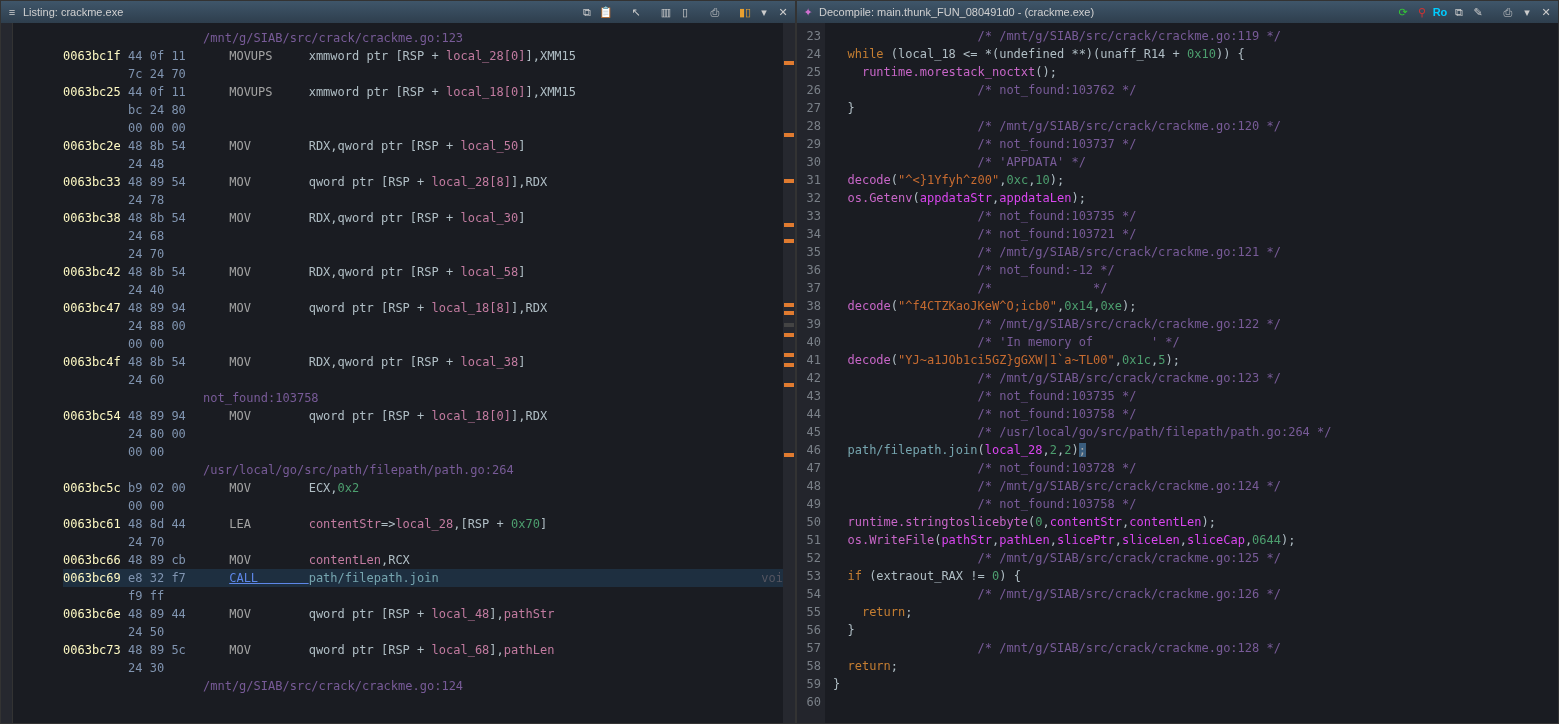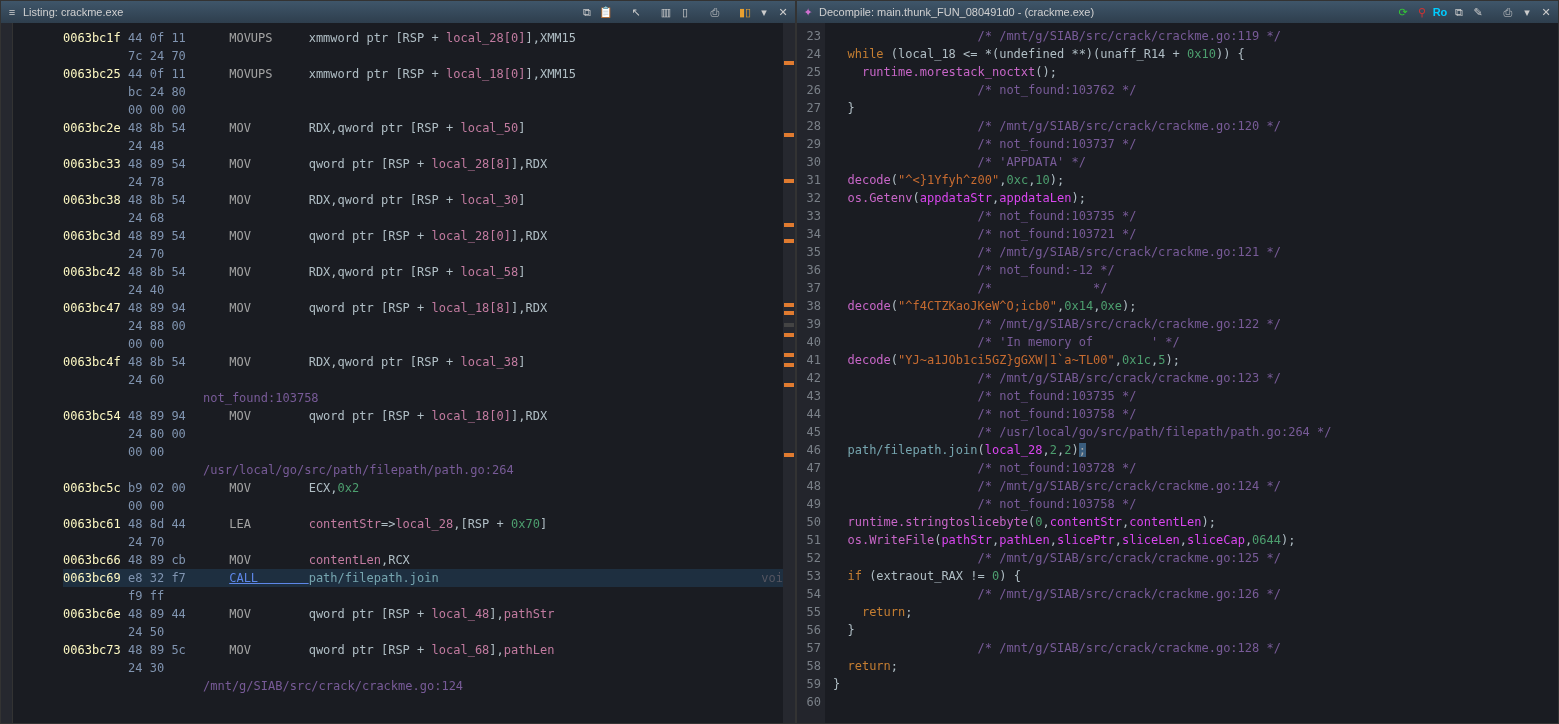--- a/index.html
+++ b/index.html
@@ -59,32 +59,32 @@
     <span class="tb-btn" style="width:8px"></span>
     <span class="tb-btn">⎙</span>
     <span class="tb-btn" style="width:8px"></span>
     <span class="tb-btn" style="color:#e8a030">▮▯</span>
     <span class="tb-btn">▾</span>
     <span class="tb-btn">✕</span>
   </div>
   <div class="left-body">
     <div class="gutter-strip"></div>
     <div class="listing-area" id="listing-area">
+        <div class="asm-line" style="padding-left: 140px;"><span class="comment">/mnt/g/SIAB/src/crack/crackme.go:123</span></div>
         <div class="asm-line"><span class="addr">0063bc1f </span><span class="bytes">44 0f 11      </span><span class="mnem">MOVUPS     </span><span class="op-def">xmmword ptr </span><span class="op-def">[</span><span class="op-def">RSP</span><span class="op-def"> + </span><span class="var">local_28[0]</span><span class="op-def">],</span><span class="op-def">XMM15</span></div>
         <div class="asm-line"><span class="addr">         </span><span class="bytes">7c 24 70</span></div>
         <div class="asm-line"><span class="addr">0063bc25 </span><span class="bytes">44 0f 11      </span><span class="mnem">MOVUPS     </span><span class="op-def">xmmword ptr </span><span class="op-def">[</span><span class="op-def">RSP</span><span class="op-def"> + </span><span class="var">local_18[0]</span><span class="op-def">],</span><span class="op-def">XMM15</span></div>
         <div class="asm-line"><span class="addr">         </span><span class="bytes">bc 24 80</span></div>
         <div class="asm-line"><span class="addr">         </span><span class="bytes">00 00 00</span></div>
         <div class="asm-line"><span class="addr">0063bc2e </span><span class="bytes">48 8b 54      </span><span class="mnem">MOV        </span><span class="op-def">RDX</span><span class="op-def">,</span><span class="op-def">qword ptr </span><span class="op-def">[</span><span class="op-def">RSP</span><span class="op-def"> + </span><span class="var">local_50</span><span class="op-def">]</span></div>
         <div class="asm-line"><span class="addr">         </span><span class="bytes">24 48</span></div>
         <div class="asm-line"><span class="addr">0063bc33 </span><span class="bytes">48 89 54      </span><span class="mnem">MOV        </span><span class="op-def">qword ptr </span><span class="op-def">[</span><span class="op-def">RSP</span><span class="op-def"> + </span><span class="var">local_28[8]</span><span class="op-def">],</span><span class="op-def">RDX</span></div>
         <div class="asm-line"><span class="addr">         </span><span class="bytes">24 78</span></div>
         <div class="asm-line"><span class="addr">0063bc38 </span><span class="bytes">48 8b 54      </span><span class="mnem">MOV        </span><span class="op-def">RDX</span><span class="op-def">,</span><span class="op-def">qword ptr </span><span class="op-def">[</span><span class="op-def">RSP</span><span class="op-def"> + </span><span class="var">local_30</span><span class="op-def">]</span></div>
         <div class="asm-line"><span class="addr">         </span><span class="bytes">24 68</span></div>
-        <div class="asm-line"><span class="addr">0063bc3d </span><span class="bytes">48 89 54      </span><span class="mnem">MOV        </span><span class="op-def">qword ptr </span><span class="op-def">[</span><span class="op-def">RSP</span><span class="op-def"> + </span><span class="var">local_28[0]</span><span class="op-def">],</span><span class="op-def">RDX</span></div>
         <div class="asm-line"><span class="addr">         </span><span class="bytes">24 70</span></div>
         <div class="asm-line"><span class="addr">0063bc42 </span><span class="bytes">48 8b 54      </span><span class="mnem">MOV        </span><span class="op-def">RDX</span><span class="op-def">,</span><span class="op-def">qword ptr </span><span class="op-def">[</span><span class="op-def">RSP</span><span class="op-def"> + </span><span class="var">local_58</span><span class="op-def">]</span></div>
         <div class="asm-line"><span class="addr">         </span><span class="bytes">24 40</span></div>
         <div class="asm-line"><span class="addr">0063bc47 </span><span class="bytes">48 89 94      </span><span class="mnem">MOV        </span><span class="op-def">qword ptr </span><span class="op-def">[</span><span class="op-def">RSP</span><span class="op-def"> + </span><span class="var">local_18[8]</span><span class="op-def">],</span><span class="op-def">RDX</span></div>
         <div class="asm-line"><span class="addr">         </span><span class="bytes">24 88 00</span></div>
         <div class="asm-line"><span class="addr">         </span><span class="bytes">00 00</span></div>
         <div class="asm-line"><span class="addr">0063bc4f </span><span class="bytes">48 8b 54      </span><span class="mnem">MOV        </span><span class="op-def">RDX</span><span class="op-def">,</span><span class="op-def">qword ptr </span><span class="op-def">[</span><span class="op-def">RSP</span><span class="op-def"> + </span><span class="var">local_38</span><span class="op-def">]</span></div>
         <div class="asm-line"><span class="addr">         </span><span class="bytes">24 60</span></div>
         <div class="asm-line" style="padding-left: 140px;"><span class="comment">not_found:103758</span></div>
         <div class="asm-line"><span class="addr">0063bc54 </span><span class="bytes">48 89 94      </span><span class="mnem">MOV        </span><span class="op-def">qword ptr </span><span class="op-def">[</span><span class="op-def">RSP</span><span class="op-def"> + </span><span class="var">local_18[0]</span><span class="op-def">],</span><span class="op-def">RDX</span></div>

